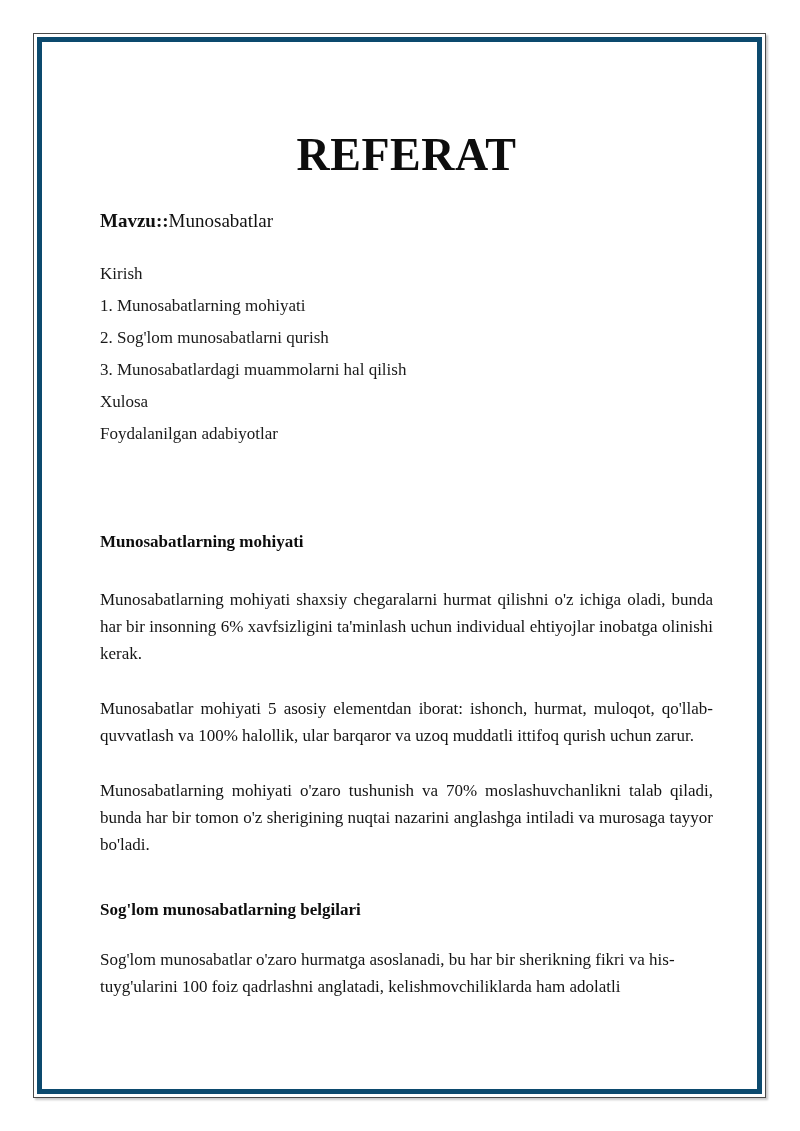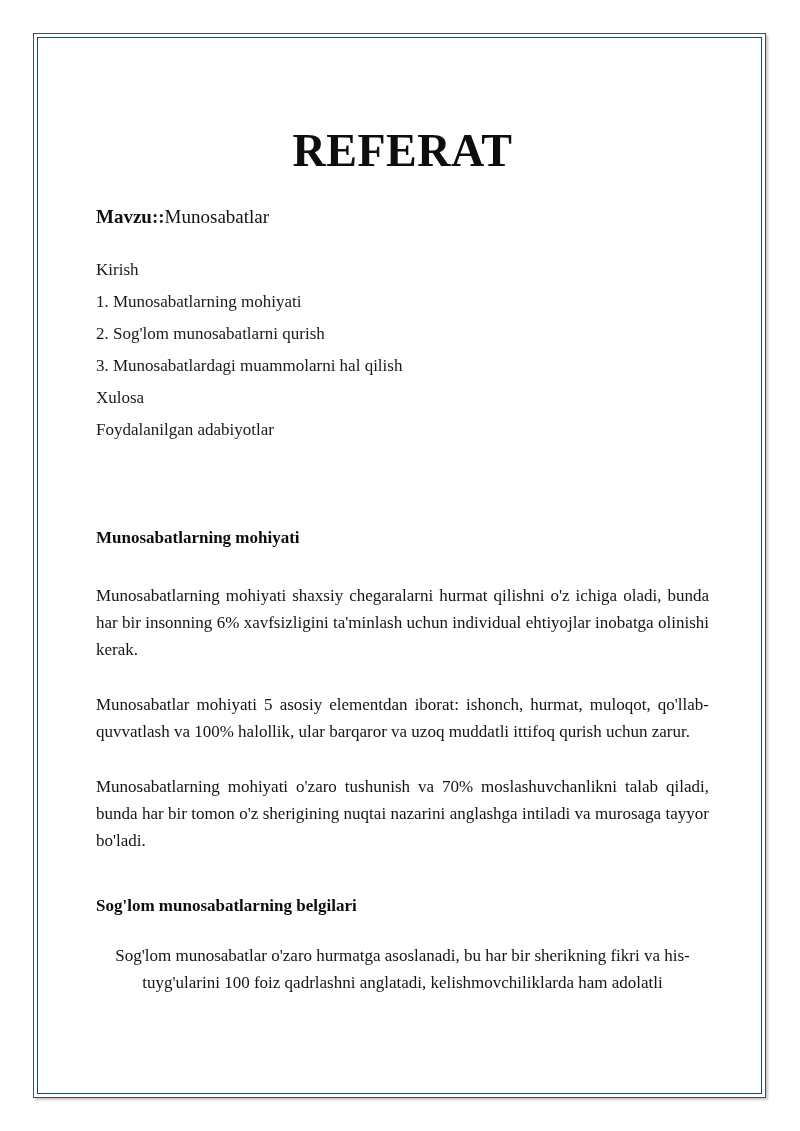--- a/index.html
+++ b/index.html
@@ -30,21 +30,21 @@
     box-shadow: 2px 2px 2px rgba(0,0,0,0.22);
     overflow: hidden;
   }
   .page-inner {
     position: absolute;
     left: 3px;
     top: 3px;
     right: 3px;
     bottom: 3px;
     background: #ffffff;
-    border: 1px solid #0c4a6e;
+    border: 5px solid #0c4a6e;
     box-sizing: border-box;
     overflow: hidden;
   }
 
   
   .content {
     position: absolute;
     left: 58px;
     top: 0;
     width: 613px;
@@ -98,21 +98,21 @@
   }
   .gap-before-first-section { height: 80px; }
 
   .para {
     font-size: 17px;
     line-height: 27px;
     margin: 0;
     color: #141414;
     text-align: justify;
   }
-  .para.left { text-align: center; font-family: Liberation Serif, serif; }
+  .para.left { text-align: left; font-family: Liberation Serif, serif; }
   .para-spacer { height: 28px; }
   .para-spacer-sm { height: 24px; }
   .heading-spacer { height: 32px; }
   .section-spacer { height: 40px; }
 </style>
 </head>
 <body>
 
 <div class="page-sheet">
   <div class="page-inner">

